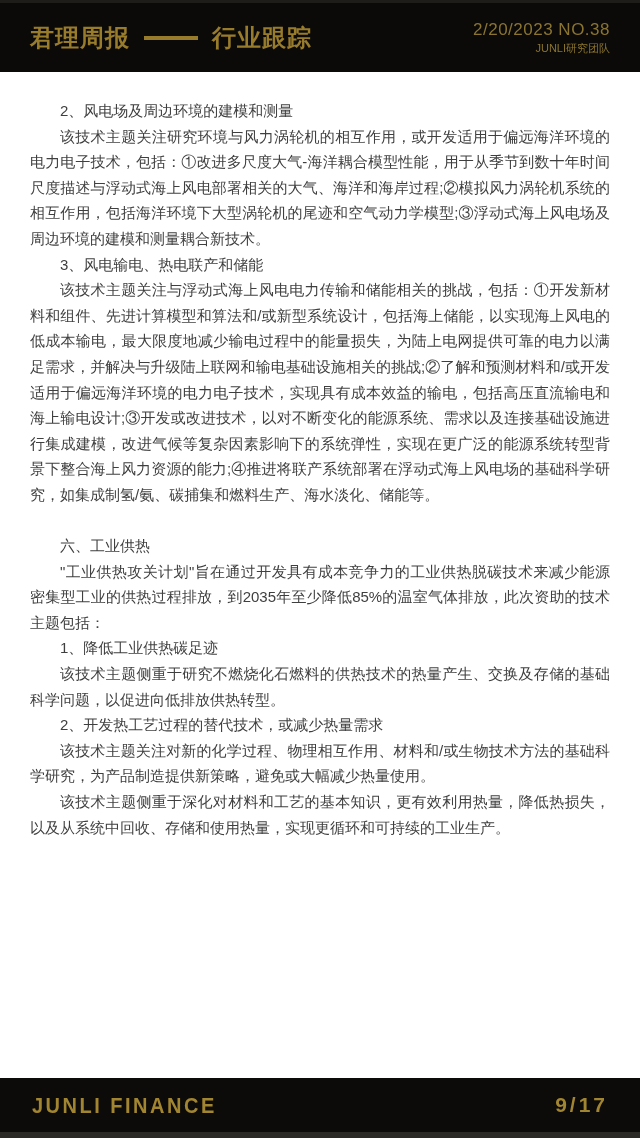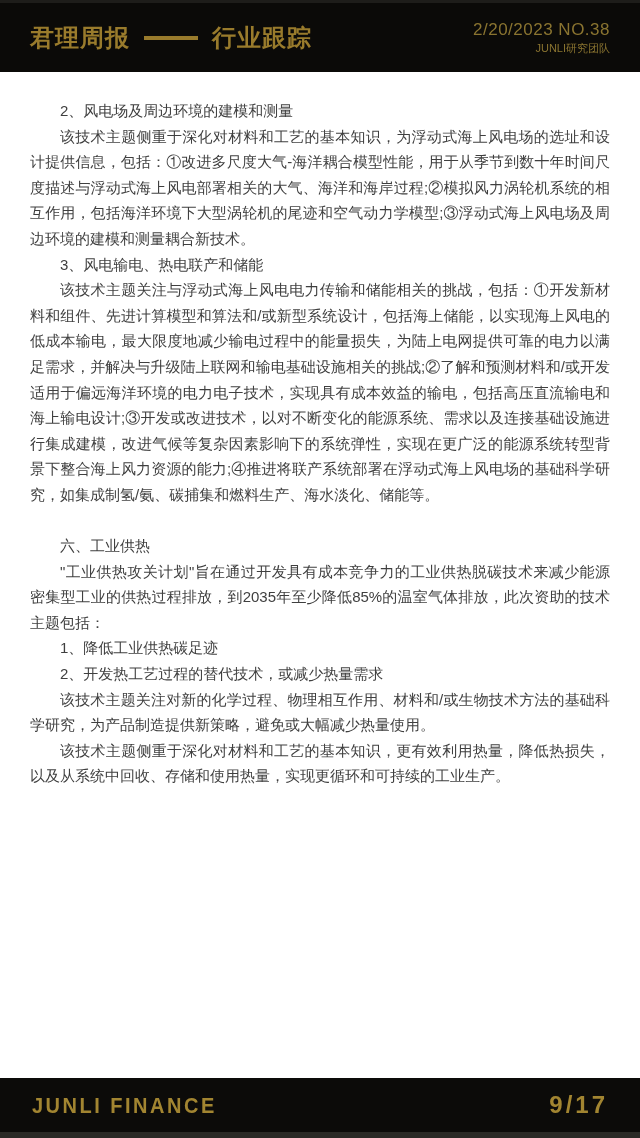--- a/index.html
+++ b/index.html
@@ -81,21 +81,21 @@
   .ftr-brand {
     color: #a28531;
     font-size: 20px;
     font-weight: bold;
     letter-spacing: 2.5px;
     transform: scaleY(1.08);
     white-space: nowrap;
   }
   .ftr-page {
     color: #a28531;
-    font-size: 24px;
+    font-size: 21px;
     font-weight: bold;
     letter-spacing: 3px;
   }
 </style>
 </head>
 <body>
 
 <div class="page">
 
   <header class="hdr">
@@ -106,27 +106,28 @@
     </div>
     <div class="hdr-right">
       <div class="hdr-date">2/20/2023 NO.38</div>
       <div class="hdr-team">JUNLI研究团队</div>
     </div>
   </header>
 
   <main class="doc">
     <div id="content">
         <p class="heading">2、风电场及周边环境的建模和测量</p>
-        <p class="para">该技术主题侧重于深化对材料和工艺的基本知识，为浮动式海上风电场的选址和设计提供信息，包括：①改进多尺度大气-海洋耦合模型性能，用于从季节到数十年时间尺度描述与浮动式海上风电部署相关的大气、海洋和海岸过程;②模拟风力涡轮机系统的相互作用，包括海洋环境下大型涡轮机的尾迹和空气动力学模型;③浮动式海上风电场及周边环境的建模和测量耦合新技术。</p>
+        <p class="para">该技术主题关注研究环境与风力涡轮机的相互作用，或开发适用于偏远海洋环境的电力电子技术，包括：①改进多尺度大气-海洋耦合模型性能，用于从季节到数十年时间尺度描述与浮动式海上风电部署相关的大气、海洋和海岸过程;②模拟风力涡轮机系统的相互作用，包括海洋环境下大型涡轮机的尾迹和空气动力学模型;③浮动式海上风电场及周边环境的建模和测量耦合新技术。</p>
         <p class="heading">3、风电输电、热电联产和储能</p>
         <p class="para">该技术主题关注与浮动式海上风电电力传输和储能相关的挑战，包括：①开发新材料和组件、先进计算模型和算法和/或新型系统设计，包括海上储能，以实现海上风电的低成本输电，最大限度地减少输电过程中的能量损失，为陆上电网提供可靠的电力以满足需求，并解决与升级陆上联网和输电基础设施相关的挑战;②了解和预测材料和/或开发适用于偏远海洋环境的电力电子技术，实现具有成本效益的输电，包括高压直流输电和海上输电设计;③开发或改进技术，以对不断变化的能源系统、需求以及连接基础设施进行集成建模，改进气候等复杂因素影响下的系统弹性，实现在更广泛的能源系统转型背景下整合海上风力资源的能力;④推进将联产系统部署在浮动式海上风电场的基础科学研究，如集成制氢/氨、碳捕集和燃料生产、海水淡化、储能等。</p>
         <div class="spacer"></div>
         <p class="heading">六、工业供热</p>
         <p class="para">"工业供热攻关计划"旨在通过开发具有成本竞争力的工业供热脱碳技术来减少能源密集型工业的供热过程排放，到2035年至少降低85%的温室气体排放，此次资助的技术主题包括：</p>
         <p class="heading">1、降低工业供热碳足迹</p>
+        <p class="para">该技术主题侧重于研究不燃烧化石燃料的供热技术的热量产生、交换及存储的基础科学问题，以促进向低排放供热转型。</p>
         <p class="heading">2、开发热工艺过程的替代技术，或减少热量需求</p>
         <p class="para">该技术主题关注对新的化学过程、物理相互作用、材料和/或生物技术方法的基础科学研究，为产品制造提供新策略，避免或大幅减少热量使用。</p>
         <p class="para">该技术主题侧重于深化对材料和工艺的基本知识，更有效利用热量，降低热损失，以及从系统中回收、存储和使用热量，实现更循环和可持续的工业生产。</p>
       </div>
   </main>
 
   <footer class="ftr">
     <span class="ftr-brand">JUNLI FINANCE</span>
     <span class="ftr-page">9/17</span>
   </footer>

